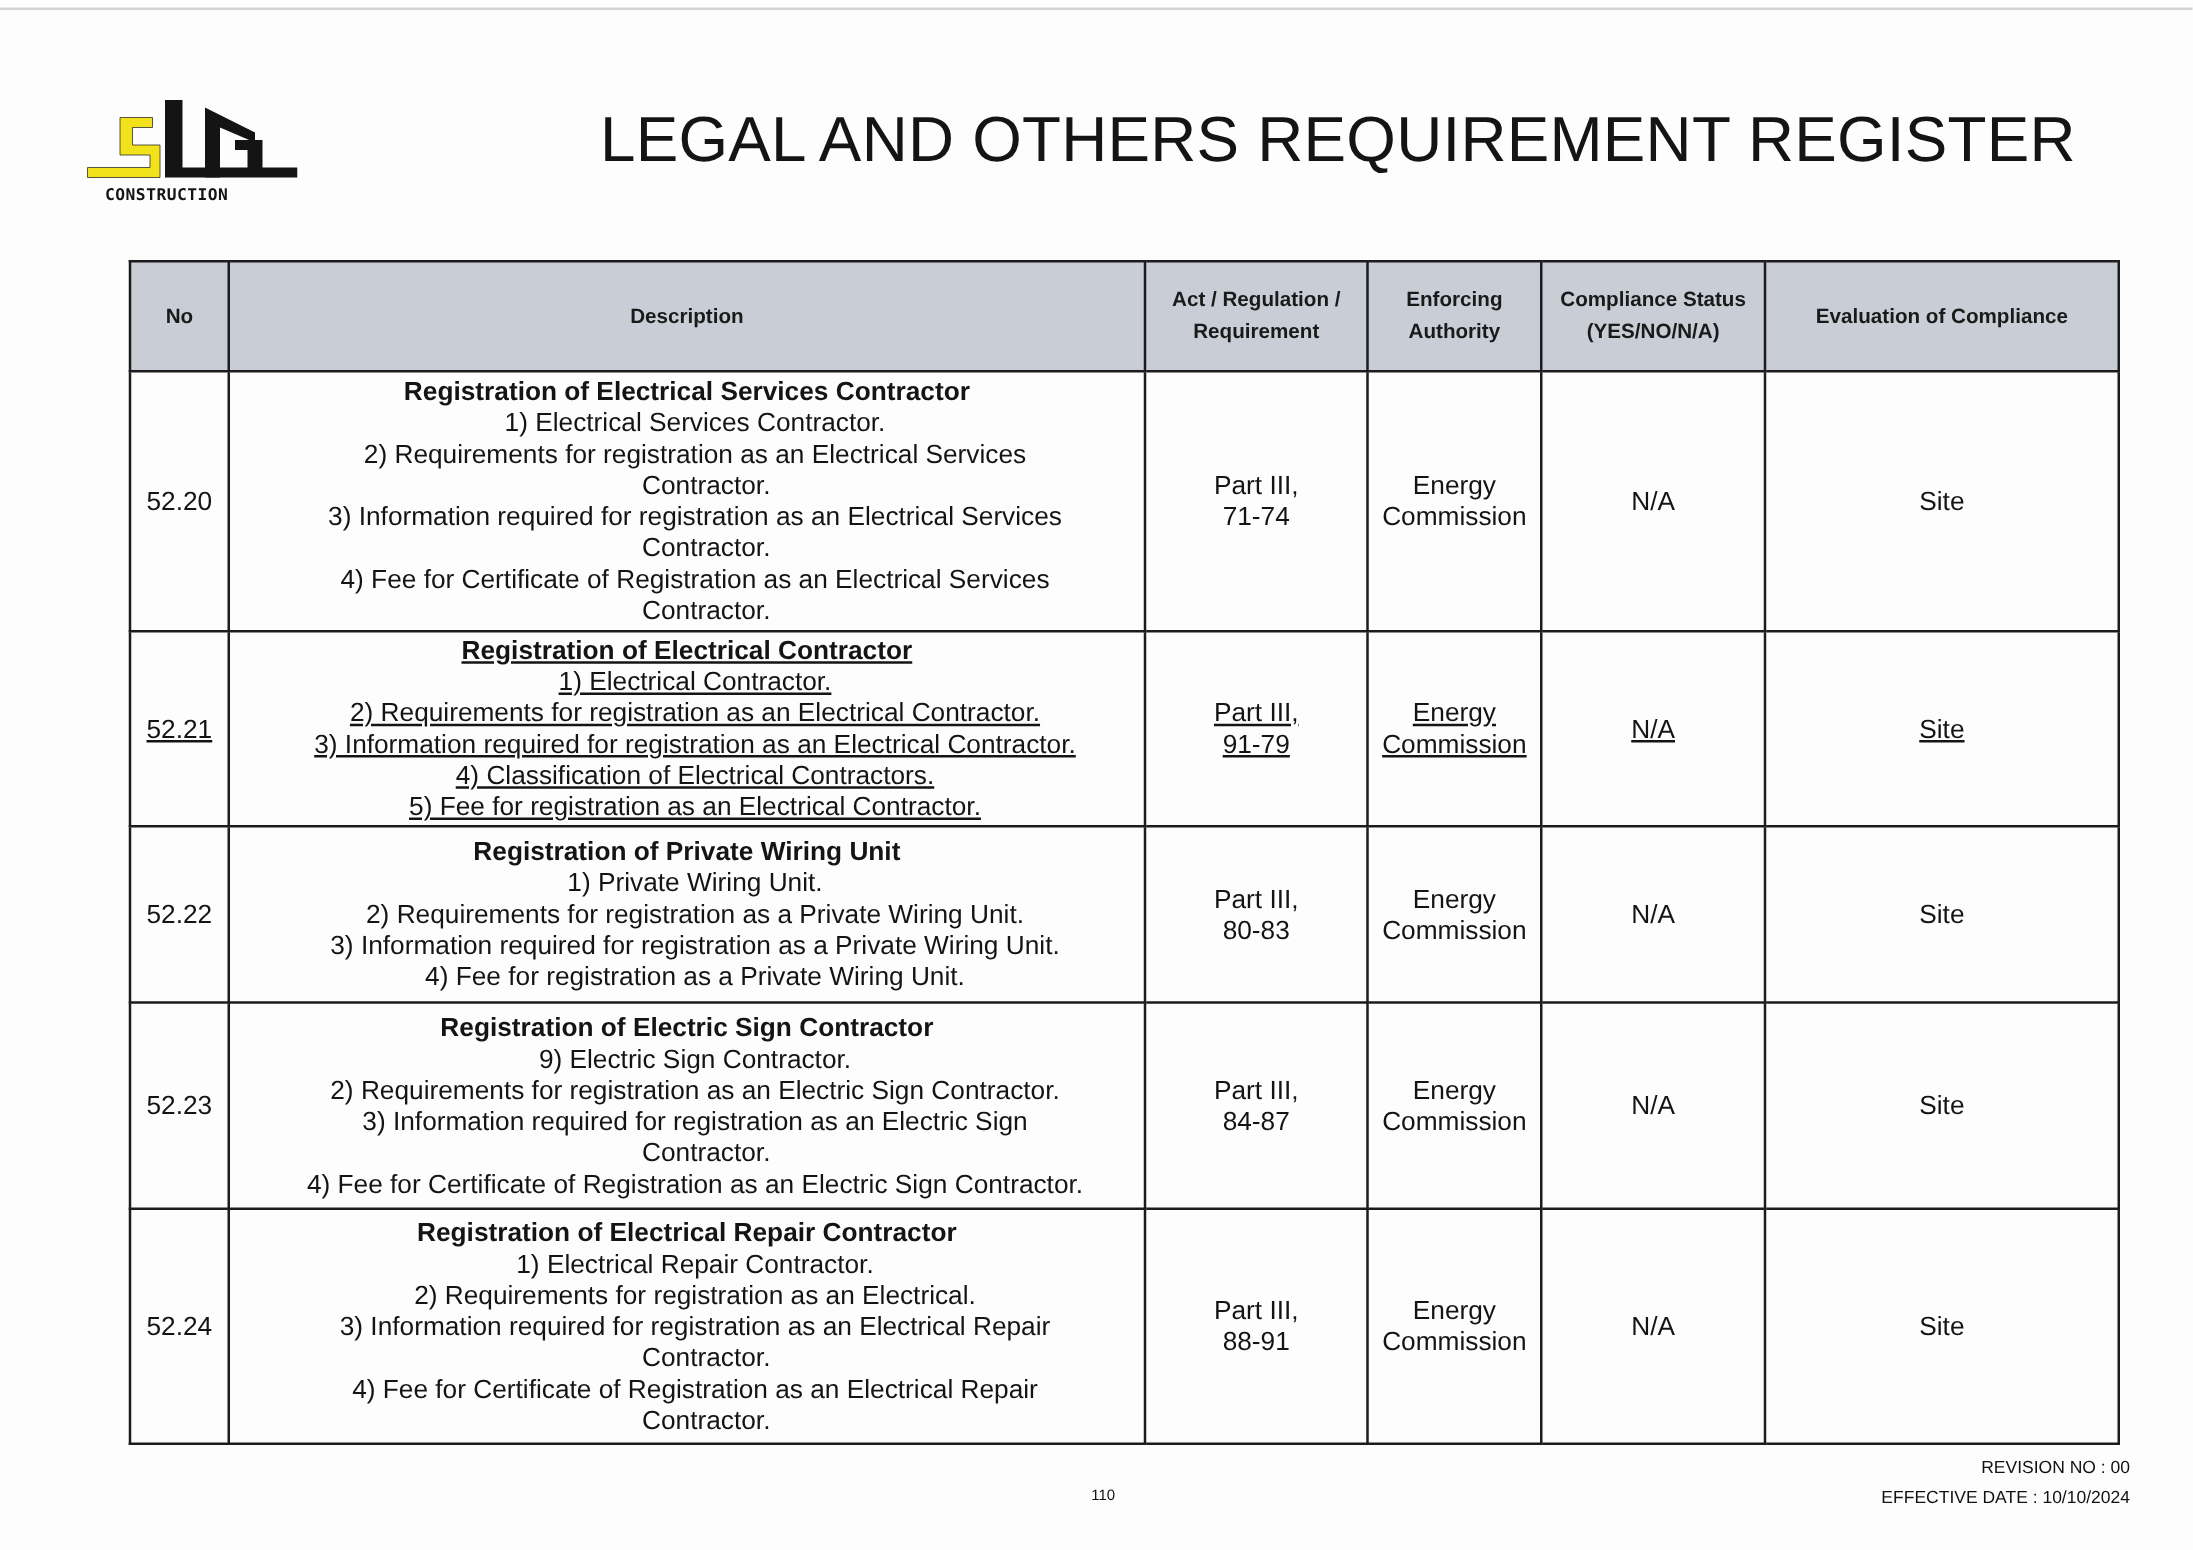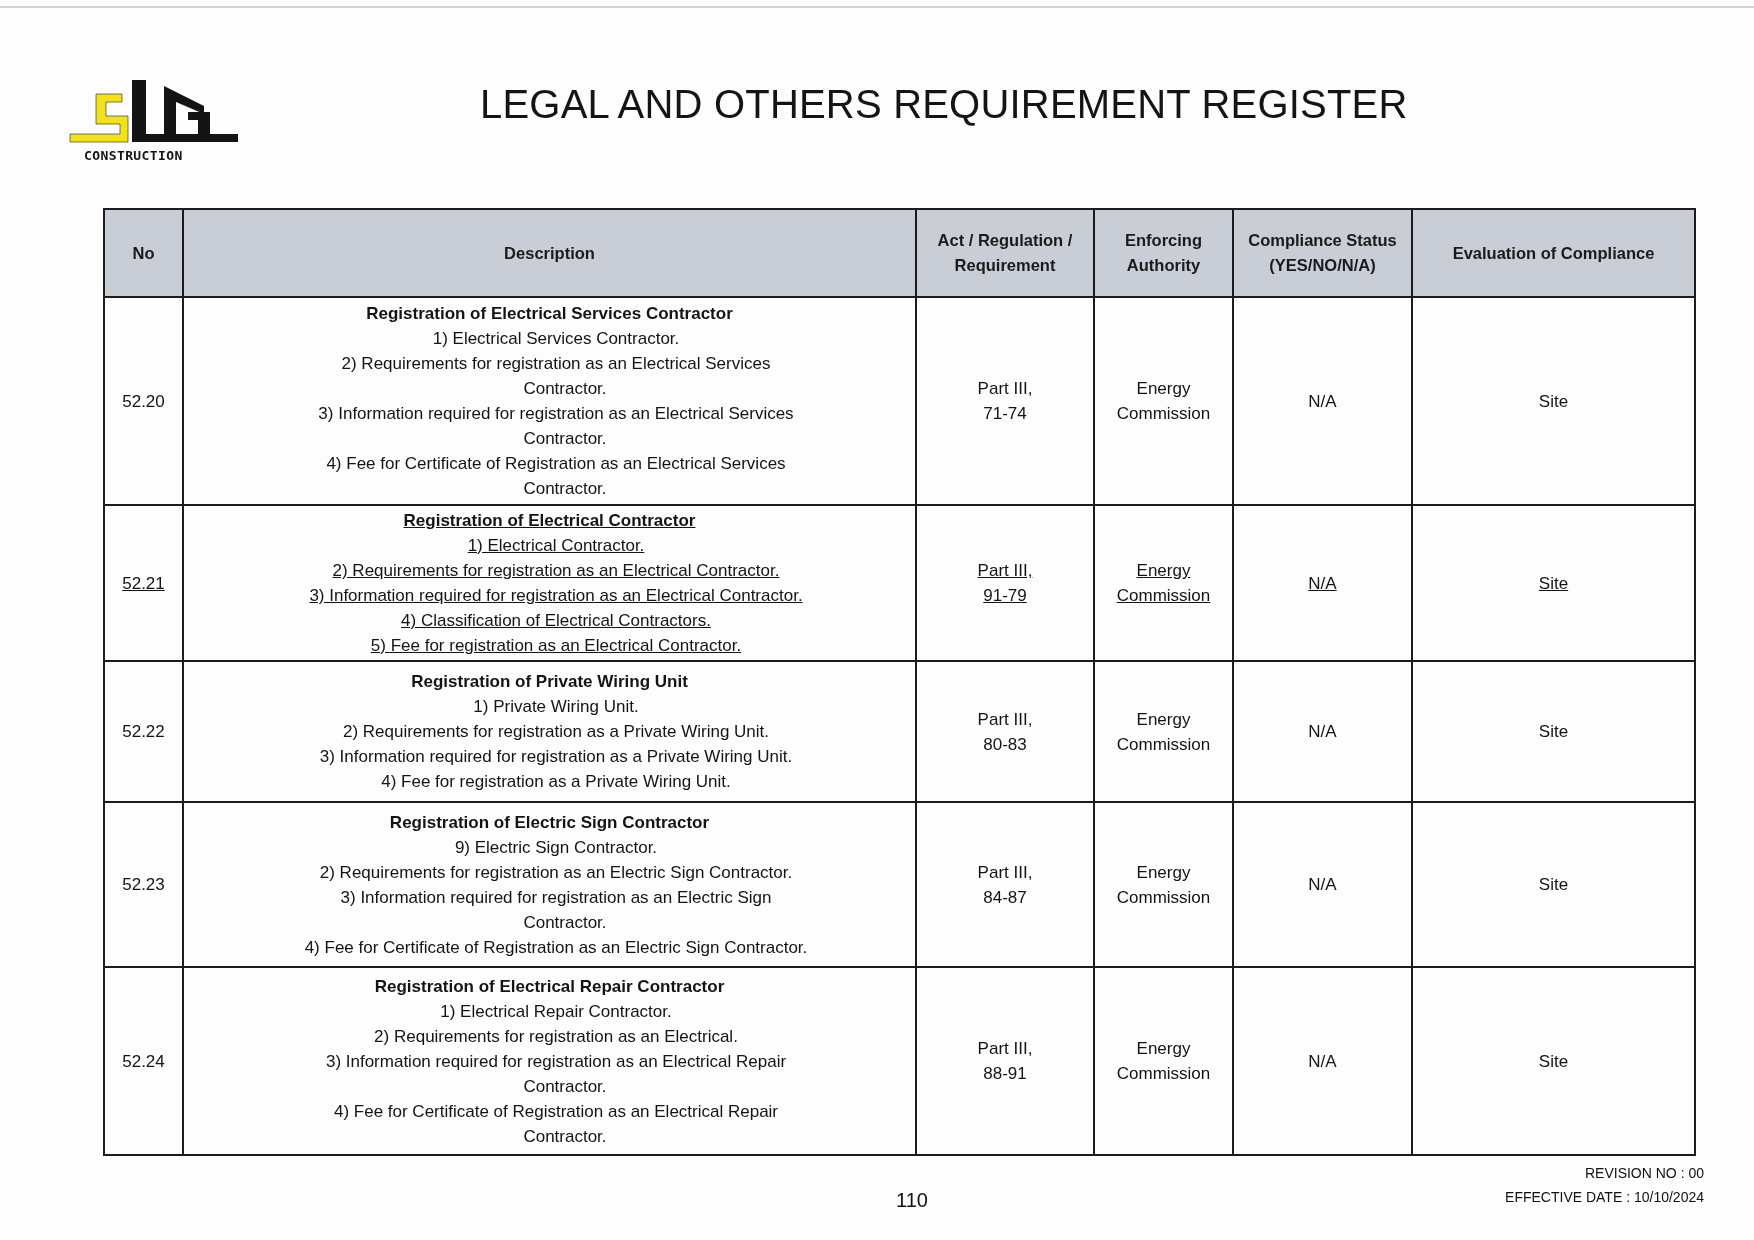--- a/index.html
+++ b/index.html
@@ -6,46 +6,46 @@
   body {
     width: 1754px; height: 1240px; position: relative; overflow: hidden;
     background: #fdfdfd;
     font-family: "Liberation Sans", "DejaVu Sans", sans-serif;
     color: #111;
   }
   .top-rule { position: absolute; left: 0; top: 6px; width: 1754px; height: 2px; background: #d4d4d4; }
   .logo { position: absolute; left: 66px; top: 76px; width: 172px; height: 88px; }
   .title {
     position: absolute; left: 480px; top: 82px; width: 810px; text-align: center;
-    font-size: 40px; letter-spacing: 0.2px; color: #141414; white-space: nowrap;
+    font-size: 51px; letter-spacing: 0.2px; color: #141414; white-space: nowrap;
     font-family: "Liberation Sans", sans-serif;
   }
   table.register {
     position: absolute; left: 103px; top: 208px;
     width: 1591px; border-collapse: collapse; table-layout: fixed; padding-left: 48px;
   }
   table.register th, table.register td {
     border: 2px solid #1c1c1c; padding: 0; vertical-align: middle;
   }
   table.register th {
     background: #c9ced6; font-weight: bold; font-size: 16.5px; text-align: center;
     line-height: 25px; height: 86px; color: #1a1a1a;
   }
-  table.register td { font-size: 17px; color: #141414; text-align: center; line-height: 25px; }
+  table.register td { font-size: 21px; color: #141414; text-align: center; line-height: 25px; }
   td.desc { text-align: left; vertical-align: top; padding: 4px 4px 2px 3px; }
   .desc-title { font-weight: bold; }
   .desc-item { padding-left: 13px; }
   .desc-item .cont { padding-left: 18px; display: block; }
   .r0 td { height: 206px; }
   .r1 td { height: 154px; text-decoration: underline; }
   .r2 td { height: 139px; }
   .r3 td { height: 163px; }
   .r4 td { height: 186px; }
   .footer-rev { position: absolute; right: 50px; top: 1161px; font-size: 14px; text-align: right; line-height: 24px; }
-  .page-num { position: absolute; left: 896px; top: 1189px; font-size: 20px; }
+  .page-num { position: absolute; left: 873px; top: 1189px; font-size: 12px; }
 </style>
 </head>
 <body>
 
 <div class="top-rule"></div>
 
 <div class="logo">
   <svg width="172" height="88" viewBox="0 0 172 88">
 
     <path d="M30 18 H56 V26 H40 V40 H62 V66 H4 V58 H54 V48 H30 Z" fill="#f2e21c" stroke="#222" stroke-width="0.6"></path>

